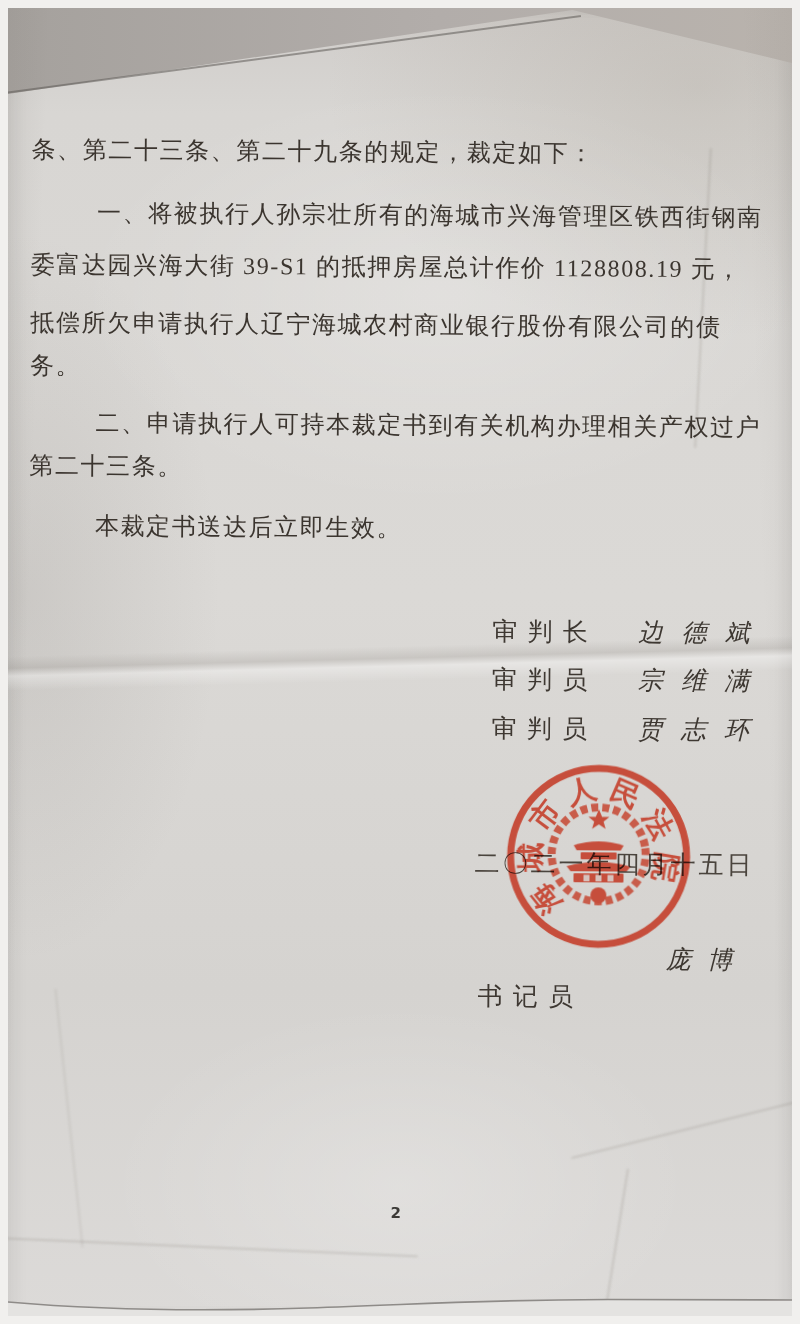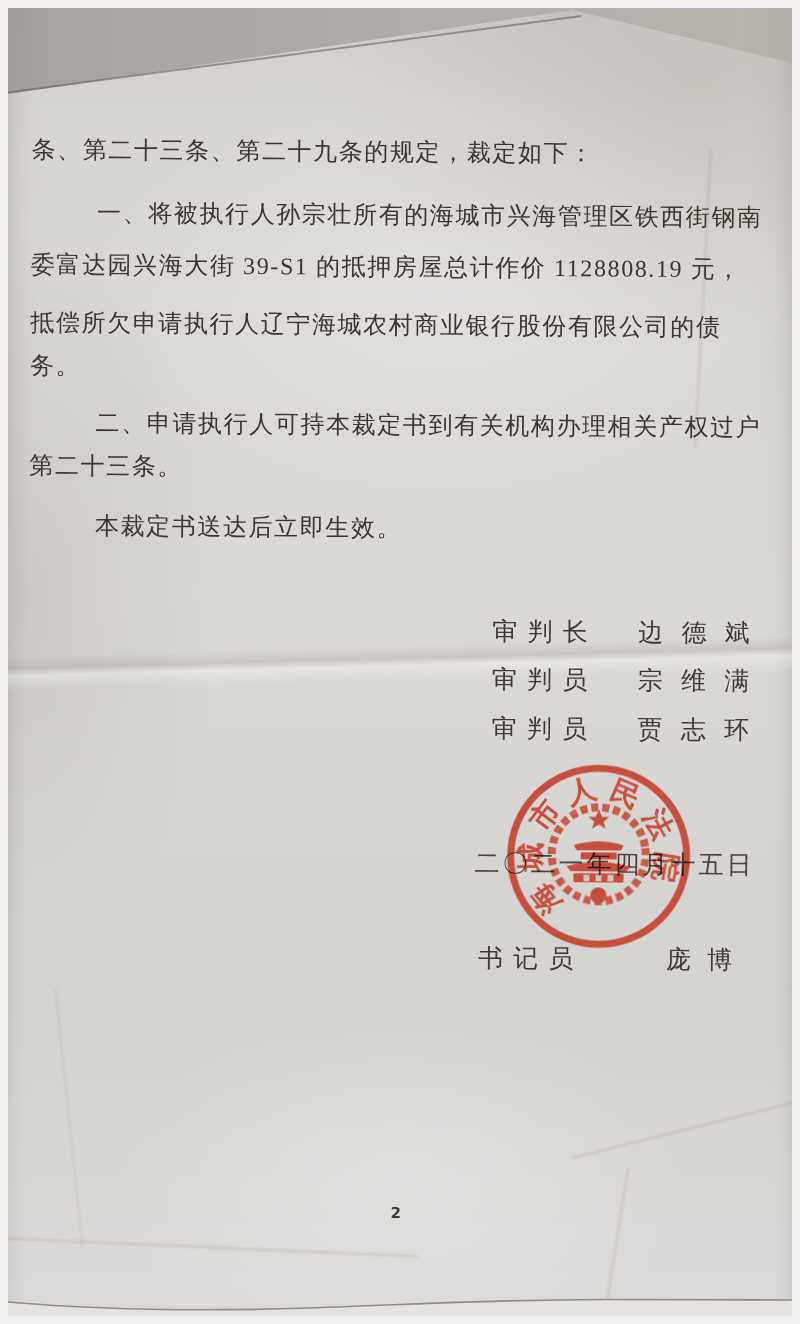--- a/index.html
+++ b/index.html
@@ -59,23 +59,23 @@
   .l2 { top:191px; left:86px; }
   .l3 { top:243px; left:20px; }
   .l4 { top:301px; left:20px; }
   .l5 { top:344px; left:20px; }
   .l6 { top:401px; left:86px; }
   .l7 { top:444px; left:20px; }
   .l8 { top:504px; left:86px; }
   .sig-row { position:absolute; left:0; width:784px; height:30px; font-size:25px; color:#3e3832; }
   .sig-1 { top:606px; } .sig-2 { top:654px; } .sig-3 { top:703px; }
   .sig-role { position:absolute; left:484px; letter-spacing:2px; white-space:nowrap;text-align:center; }
-  .sig-name { position:absolute; left:630px; letter-spacing:6px; white-space:nowrap; }
+  .sig-name { position:absolute; left:630px; letter-spacing:6px; white-space:nowrap;font-style:italic; }
   .clerk-row { top:933px; }
-  .clerk-row .sig-role { left:472px; }
+  .clerk-row .sig-role { left:472px;margin-top:38px; }
   .clerk-row .sig-name { left:660px; letter-spacing:5px; }
   .date-line {
     position:absolute; top:838px; left:468px; white-space:nowrap;
     font-size:25px; letter-spacing:3px; color:#4a443d;
     z-index:3; mix-blend-mode:multiply;
   }
   .seal {
     position:absolute; left:497px; top:752px; width:190px; height:190px;
     z-index:4; mix-blend-mode:multiply; opacity:.92; filter:blur(.3px);
   }

